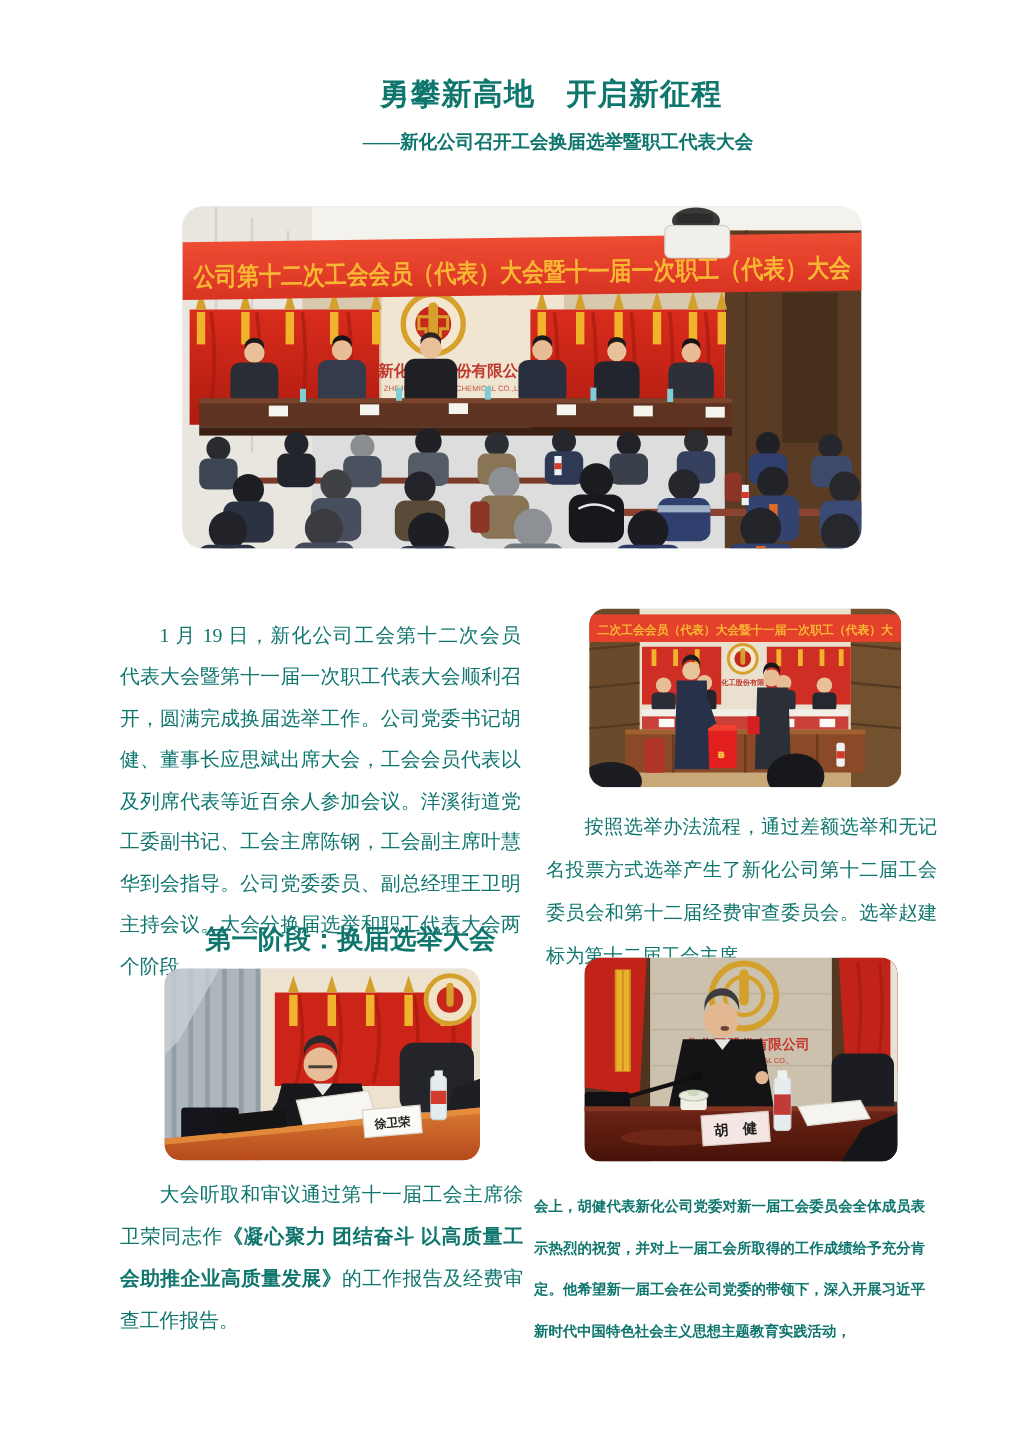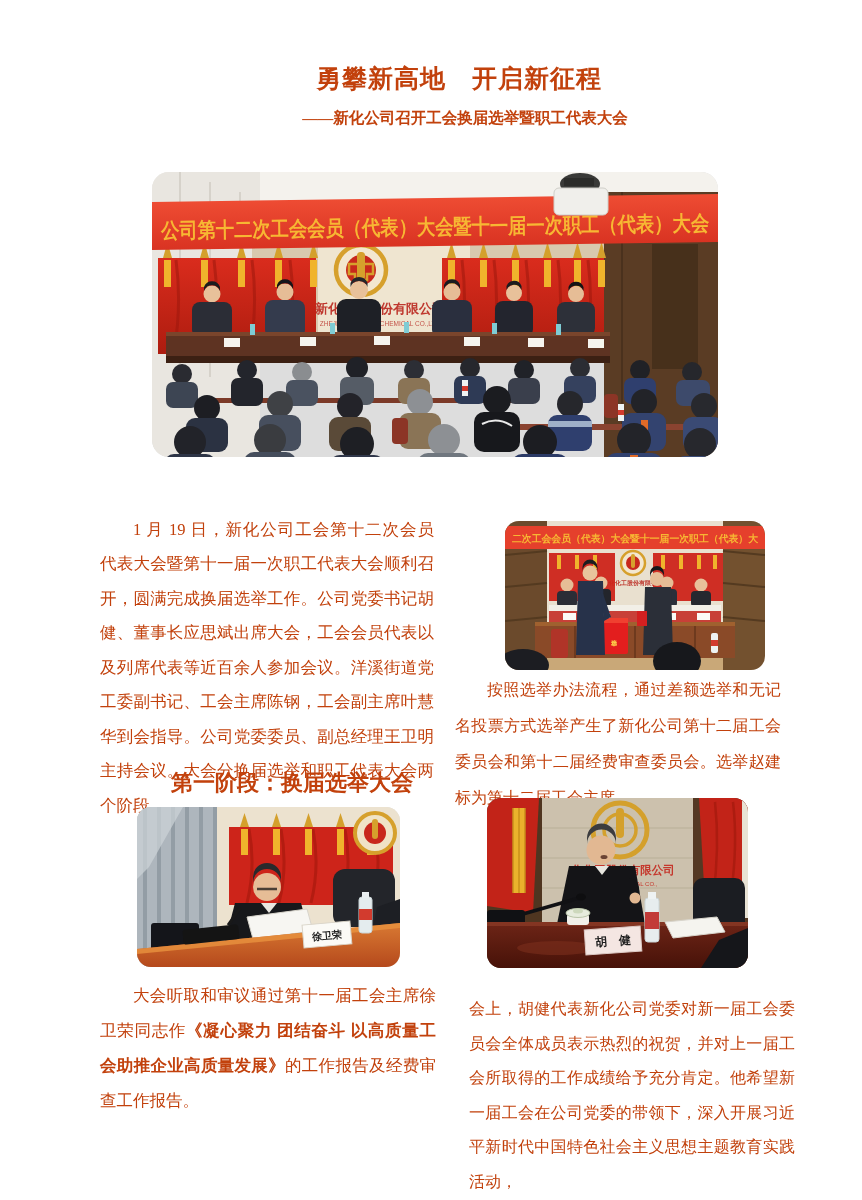--- a/index.html
+++ b/index.html
@@ -1,35 +1,35 @@
 <!DOCTYPE html>
 <html><head>
 <meta charset="utf-8">
 <style>
   html,body{margin:0;padding:0;background:#ffffff;}
   .page{position:relative;width:862px;height:1200px;background:#ffffff;overflow:hidden;
-        font-family:"Liberation Serif","DejaVu Serif",serif;color:#c2410c;}
+        font-family:"Liberation Serif","DejaVu Serif",serif;color:#0f766e;}
   .title{position:absolute;left:0;right:0;top:62px;text-align:center;
          font-family:"Liberation Sans","DejaVu Sans",sans-serif;
          font-weight:bold;font-size:25px;letter-spacing:1px;transform:translateX(28px);}
   .subtitle{position:absolute;left:0;right:0;top:108px;text-align:center;
             font-weight:bold;font-size:15.5px;transform:translateX(34px);}
   .photo{position:absolute;overflow:hidden;border-radius:14px;background:#ddd;}
   .photo svg{display:block;width:100%;height:100%;}
   #photo-main{left:152px;top:172px;width:566px;height:285px;border-radius:17px;}
   #photo-vote{left:487px;top:503px;width:260px;height:149px;}
   #photo-xu{left:137px;top:807px;width:263px;height:160px;}
   #photo-hu{left:487px;top:798px;width:261px;height:170px;}
   .para{position:absolute;font-size:16.5px;line-height:34.5px;text-align:justify;}
   #para1{left:100px;top:496px;width:334px;text-indent:2em;}
   #heading1{left:100px;top:766px;width:334px;text-align:center;font-weight:bold;
             font-size:22px;line-height:34.5px;transform:translateX(25px);}
   #para2{left:100px;top:961px;width:336px;text-indent:2em;line-height:35px;}
   #para3{left:455px;top:656px;width:326px;text-indent:2em;font-size:16px;line-height:36px;}
-  #para4{left:469px;top:976px;width:326px;font-size:16px;line-height:34.5px;}
+  #para4{left:445px;top:976px;width:326px;font-size:12px;line-height:34.5px;font-weight:bold;}
   .bold{font-weight:bold;}
   .svg-cjk{font-family:"Liberation Sans","DejaVu Sans",sans-serif;}
 </style>
 </head>
 <body>
 
 <div class="page">
 
   <div class="title">勇攀新高地　开启新征程</div>
   <div class="subtitle">——新化公司召开工会换届选举暨职工代表大会</div>
@@ -377,21 +377,21 @@
       <g>
         <rect x="222" y="90" width="13" height="36" rx="3" fill="#e4ecee" stroke="#c9d4d6"></rect>
         <rect x="222" y="102" width="13" height="11" fill="#d23b2e"></rect>
         <rect x="225" y="85" width="7" height="6" fill="#e8eef0"></rect>
       </g>
     </svg>
   </figure>
 
   <p class="para" id="para2"><span>大会听取和审议通过第十一届工会主席徐卫荣同志作</span><span class="bold">《凝心聚力 团结奋斗 以高质量工会助推企业高质量发展》</span><span>的工作报告及经费审查工作报告。</span></p>
 
-  <figure class="photo" id="photo-vote" style="margin:18px;">
+  <figure class="photo" id="photo-vote" style="margin:4px;">
     <svg viewBox="0 0 260 149" preserveAspectRatio="none">
       <rect x="0" y="0" width="260" height="149" fill="#e9e0cf"></rect>
 
       <g>
         <rect x="0" y="0" width="42" height="149" fill="#6b4a2c"></rect>
         <rect x="218" y="0" width="42" height="149" fill="#73512f"></rect>
         <g stroke="#543a20" stroke-width="2">
           <line x1="0" y1="34" x2="42" y2="30"></line>
             <line x1="0" y1="66" x2="42" y2="62"></line>
             <line x1="0" y1="100" x2="42" y2="96"></line>

